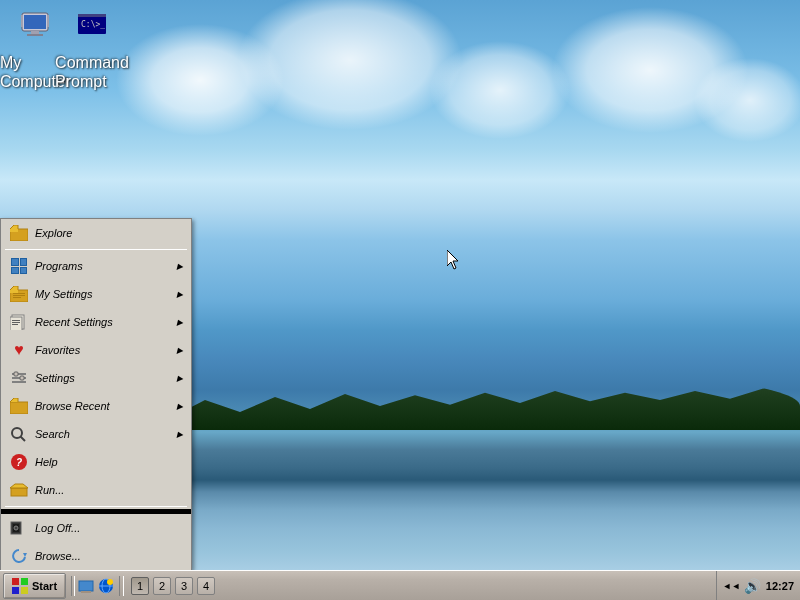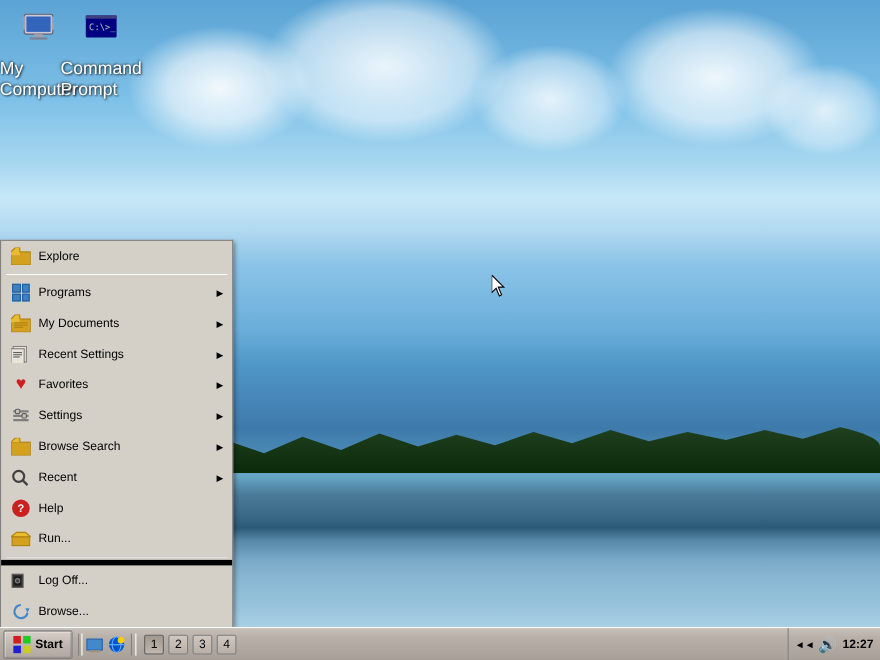--- a/index.html
+++ b/index.html
@@ -124,26 +124,27 @@
       letter-spacing: 1px;
       text-shadow: 1px 1px 2px rgba(0,0,0,0.5);
       padding: 4px 2px;
     }
 
     
     #start-menu {
       position: absolute;
       bottom: 30px;
       left: 0;
-      width: 212px;
+      width: 192px;
       background: #d4d0c8;
       border: 1px solid #808080;
       border-bottom: none;
       box-shadow: 2px 2px 4px rgba(0,0,0,0.4);
       z-index: 100;
+      font-style: italic;
     }
 
     .menu-item {
       display: flex;
       align-items: center;
       padding: 4px 8px;
       cursor: pointer;
       position: relative;
       height: 28px;
     }
@@ -355,21 +356,21 @@
       <div class="item-icon">
         <svg width="18" height="16" viewBox="0 0 18 16">
           <rect x="0" y="4" width="18" height="12" fill="#d4a020" stroke="#b08010" stroke-width="1"></rect>
           <rect x="0" y="4" width="8" height="3" fill="#e8bc30"></rect>
           <path d="M0,4 L4,0 L8,0 L8,4" fill="#e8bc30" stroke="#b08010" stroke-width="1"></path>
           <rect x="3" y="7" width="12" height="1" fill="#b08010"></rect>
           <rect x="3" y="9" width="12" height="1" fill="#b08010"></rect>
           <rect x="3" y="11" width="8" height="1" fill="#b08010"></rect>
         </svg>
       </div>
-      <div class="item-label">My Documents</div>
+      <div class="item-label">My Settings</div>
       <div class="arrow">▶</div>
     </div>
 
     <div class="menu-item">
       <div class="item-icon">
         <svg width="18" height="16" viewBox="0 0 18 16">
           <rect x="2" y="1" width="12" height="14" fill="#f0ece0" stroke="#808080" stroke-width="1"></rect>
           <rect x="4" y="4" width="8" height="1" fill="#606060"></rect>
           <rect x="4" y="6" width="8" height="1" fill="#606060"></rect>
           <rect x="4" y="8" width="6" height="1" fill="#606060"></rect>
@@ -405,32 +406,32 @@
       <div class="arrow">▶</div>
     </div>
 
     <div class="menu-item">
       <div class="item-icon">
         <svg width="18" height="16" viewBox="0 0 18 16">
           <rect x="0" y="4" width="18" height="12" fill="#d4a020" stroke="#b08010" stroke-width="1"></rect>
           <path d="M0,4 L4,0 L8,0 L8,4" fill="#e8bc30" stroke="#b08010" stroke-width="1"></path>
         </svg>
       </div>
-      <div class="item-label">Browse Search</div>
+      <div class="item-label">Browse Recent</div>
       <div class="arrow">▶</div>
     </div>
 
     <div class="menu-item">
       <div class="item-icon">
         <svg width="18" height="16" viewBox="0 0 18 16">
           <circle cx="7" cy="7" r="5" fill="none" stroke="#404040" stroke-width="2"></circle>
           <line x1="10.5" y1="10.5" x2="15" y2="15" stroke="#404040" stroke-width="2"></line>
         </svg>
       </div>
-      <div class="item-label">Recent</div>
+      <div class="item-label">Search</div>
       <div class="arrow">▶</div>
     </div>
 
     <div class="menu-item">
       <div class="item-icon">
         <div class="icon-help">?</div>
       </div>
       <div class="item-label">Help</div>
     </div>
 

